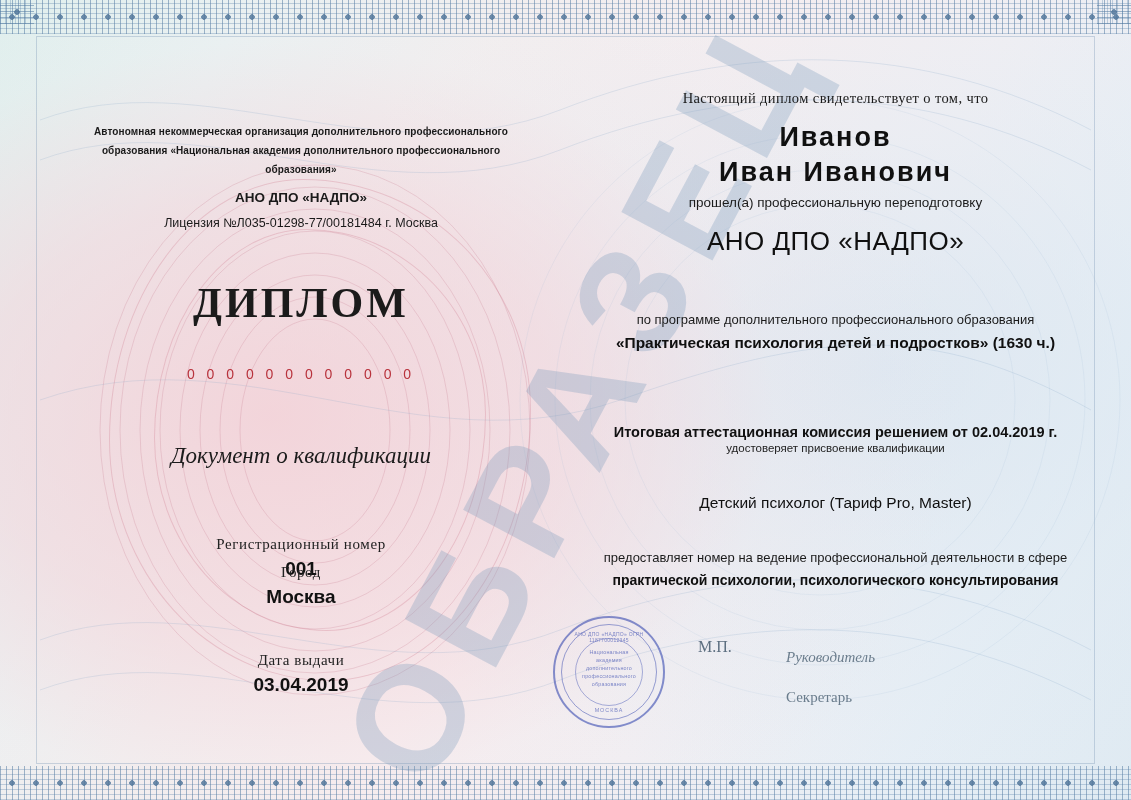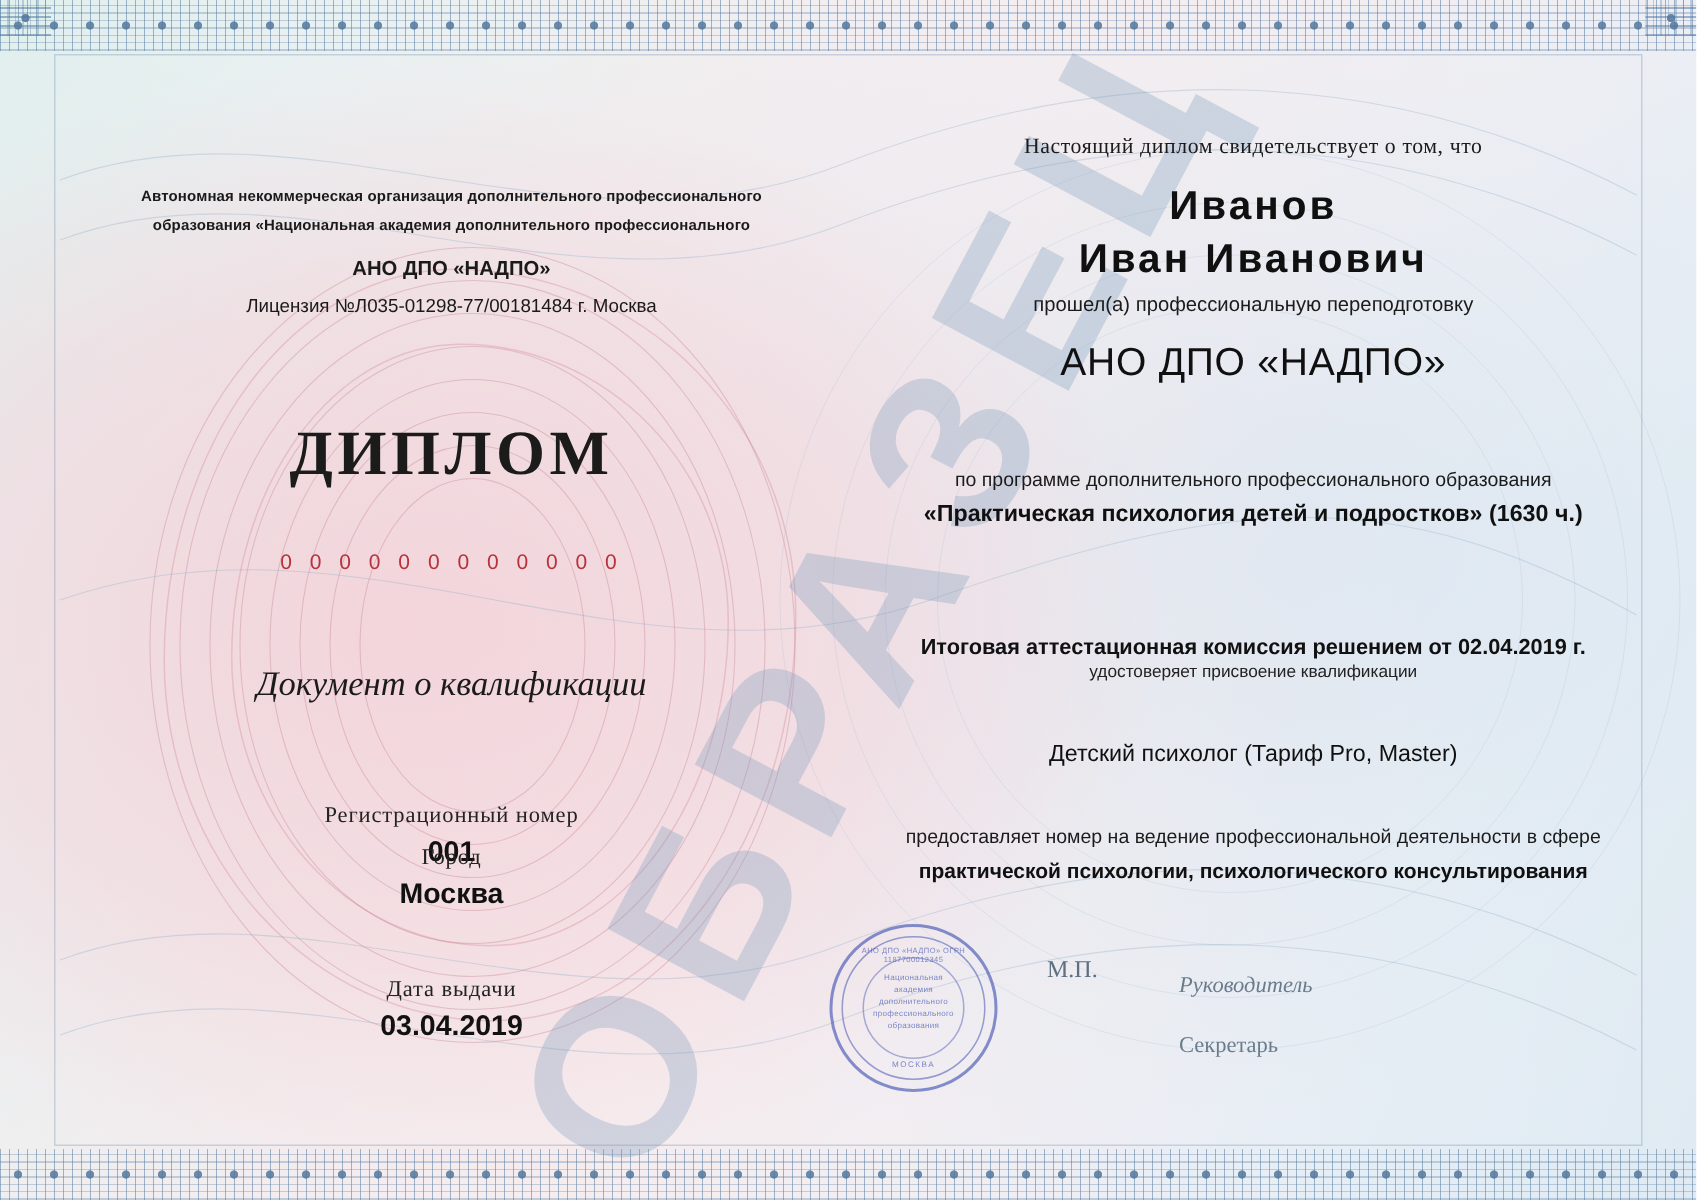--- a/index.html
+++ b/index.html
@@ -394,20 +394,21 @@
     <span>ОБРАЗЕЦ</span>
   </div>
 
   <div class="content">
 
     <div class="left-col">
 
       <div class="org-block">
         <div class="org-line">Автономная некоммерческая организация дополнительного профессионального</div>
         <div class="org-line">образования «Национальная академия дополнительного профессионального</div>
+        <div class="org-line">образования»</div>
         <div class="org-short">АНО ДПО «НАДПО»</div>
         <div class="org-license">Лицензия №Л035-01298-77/00181484 г. Москва</div>
       </div>
 
       <div class="diploma-title">ДИПЛОМ</div>
       <div class="serial">0 0 0 0 0 0 0 0 0 0 0 0</div>
       <div class="qual-doc">Документ о квалификации</div>
 
       <div class="field field-reg">
         <div class="field-label">Регистрационный номер</div>

